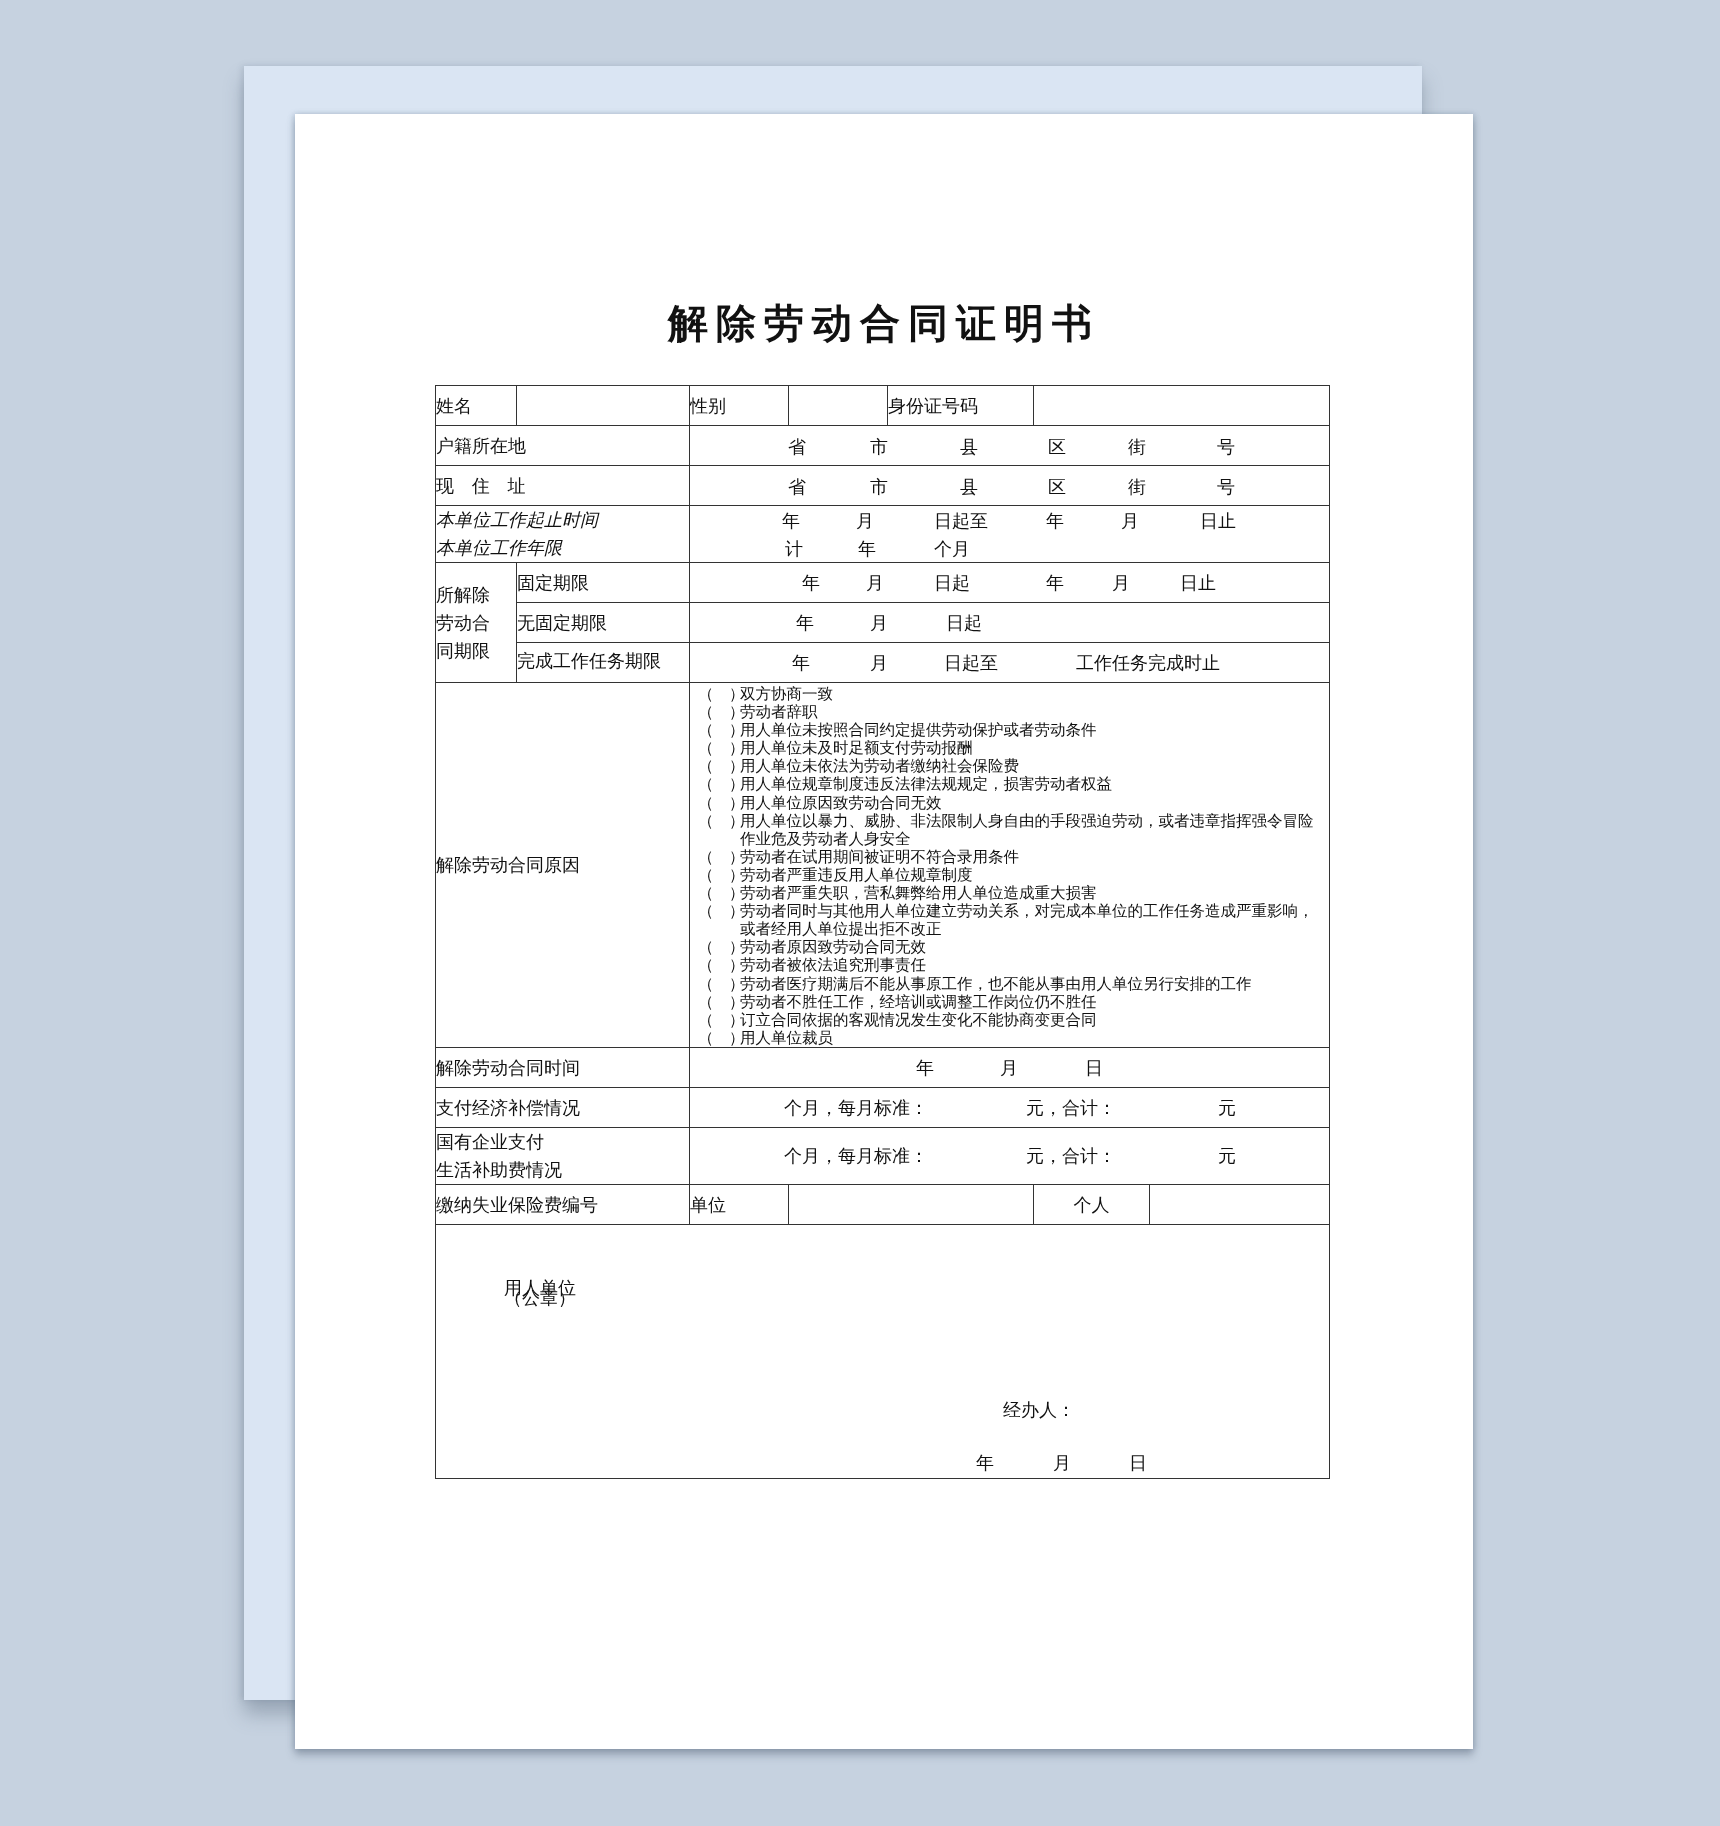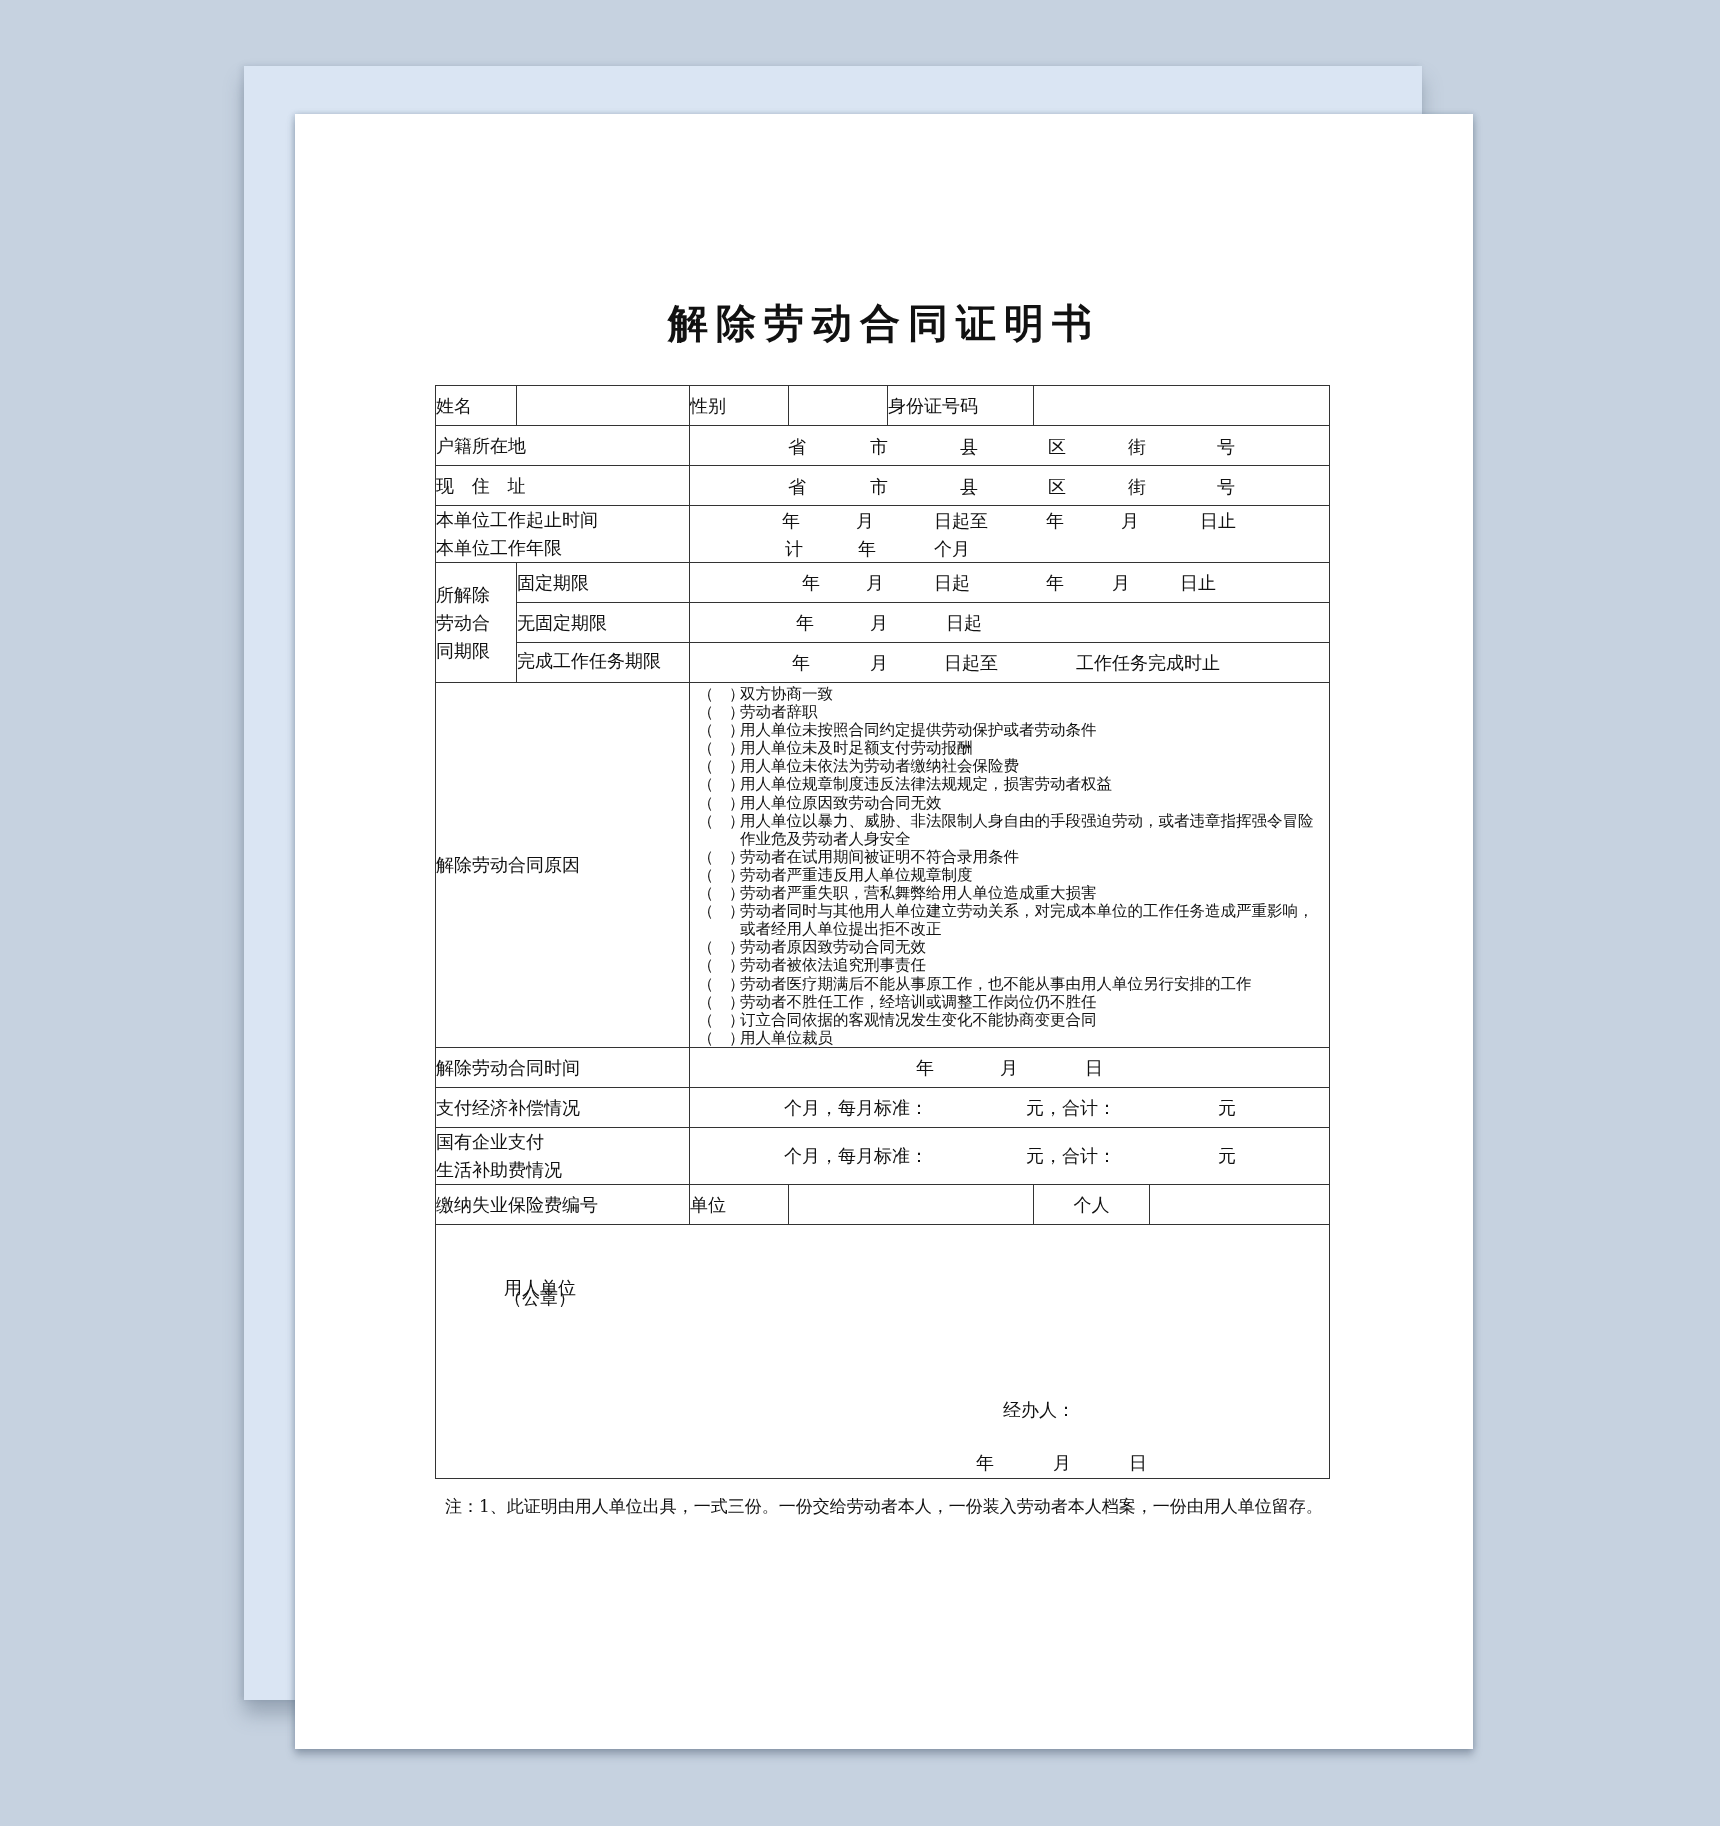--- a/index.html
+++ b/index.html
@@ -95,21 +95,21 @@
         <span style="position:absolute;left:180px;top:8px;">市</span>
         <span style="position:absolute;left:270px;top:8px;">县</span>
         <span style="position:absolute;left:358px;top:8px;">区</span>
         <span style="position:absolute;left:438px;top:8px;">街</span>
         <span style="position:absolute;left:527px;top:8px;">号</span>
       </div>
     </td>
   </tr>
 
   <tr class="h58">
-    <td colspan="3" class="h58" style="line-height:28px;">
+    <td colspan="3" class="h58" style="line-height:28px;font-style:italic;">
       <div>本单位工作起止时间</div>
       <div>本单位工作年限</div>
     </td>
     <td colspan="4">
       <div style="position:relative;height:56px;">
         <span style="position:absolute;left:92px;top:2px;">年</span>
         <span style="position:absolute;left:166px;top:2px;">月</span>
         <span style="position:absolute;left:244px;top:2px;">日起至</span>
         <span style="position:absolute;left:356px;top:2px;">年</span>
         <span style="position:absolute;left:431px;top:2px;">月</span>
@@ -294,14 +294,13 @@
       <div style="position:absolute;left:567px;top:172px;">经办人：</div>
       <div style="position:absolute;left:540px;top:225px;">年</div>
       <div style="position:absolute;left:617px;top:225px;">月</div>
       <div style="position:absolute;left:693px;top:225px;">日</div>
     </td>
   </tr>
 </tbody>
   </table>
 
 <div class="notes">
-  <div>注：1、此证明由用人单位出具，一式三份。一份交给劳动者本人，一份装入劳动者本人档案，一份由用人单位留存。</div>
 </div>
 
 </body></html>

